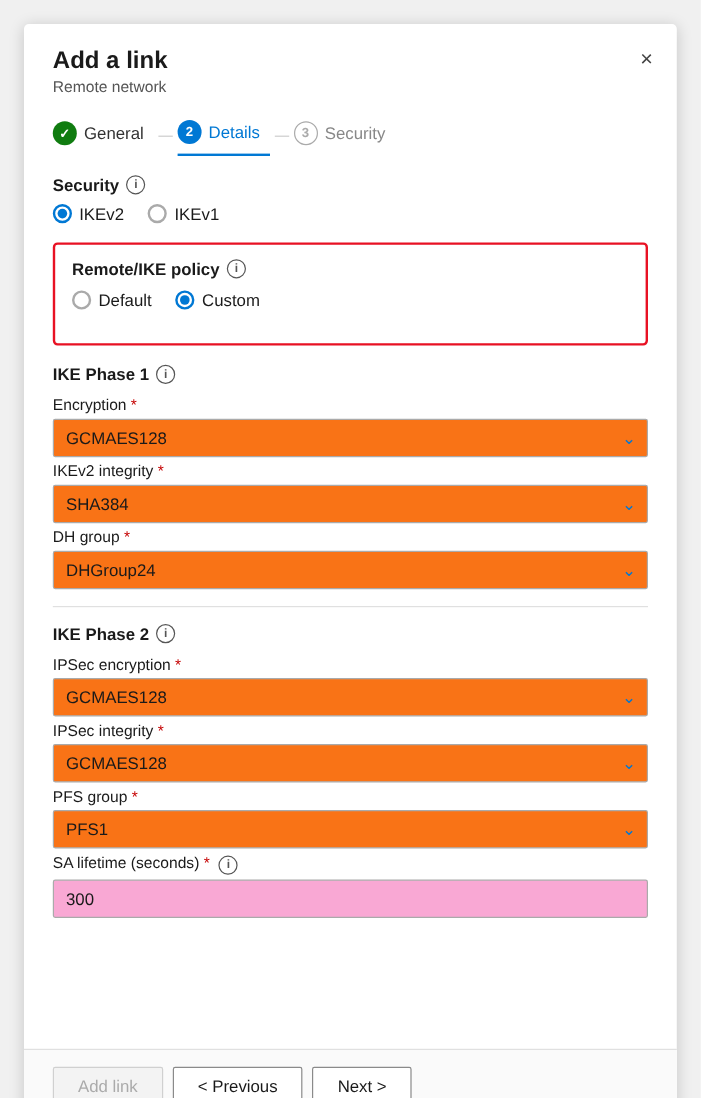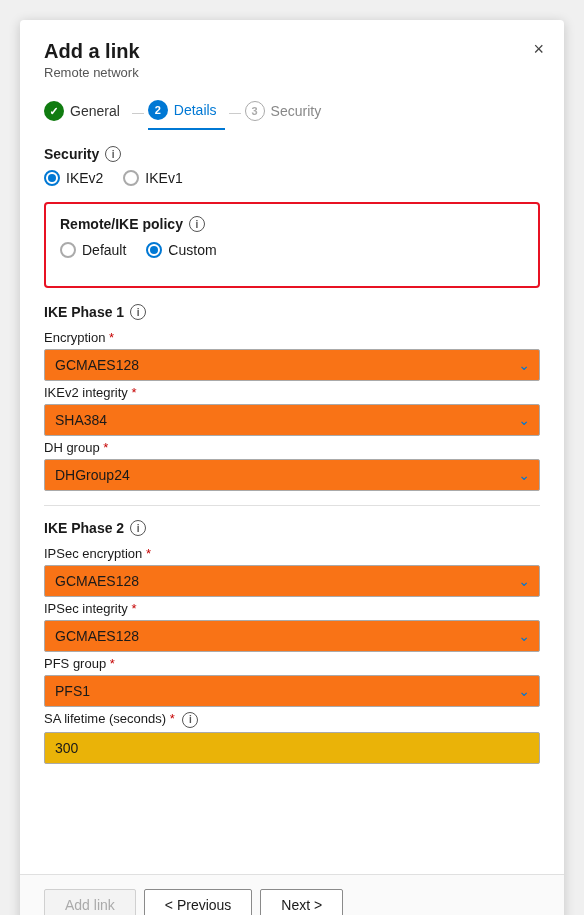--- a/index.html
+++ b/index.html
@@ -239,21 +239,21 @@
     }
 
     
     .text-input {
       width: 100%;
       border: 1px solid #aaa;
       border-radius: 2px;
       padding: 7px 10px;
       font-size: 14px;
       color: #1a1a1a;
-      background: #eab308;
+      background: #f9a8d4;
     }
 
     
     .dialog-footer {
       padding: 14px 24px;
       border-top: 1px solid #e0e0e0;
       display: flex;
       align-items: center;
       gap: 8px;
       background: #fafafa;

